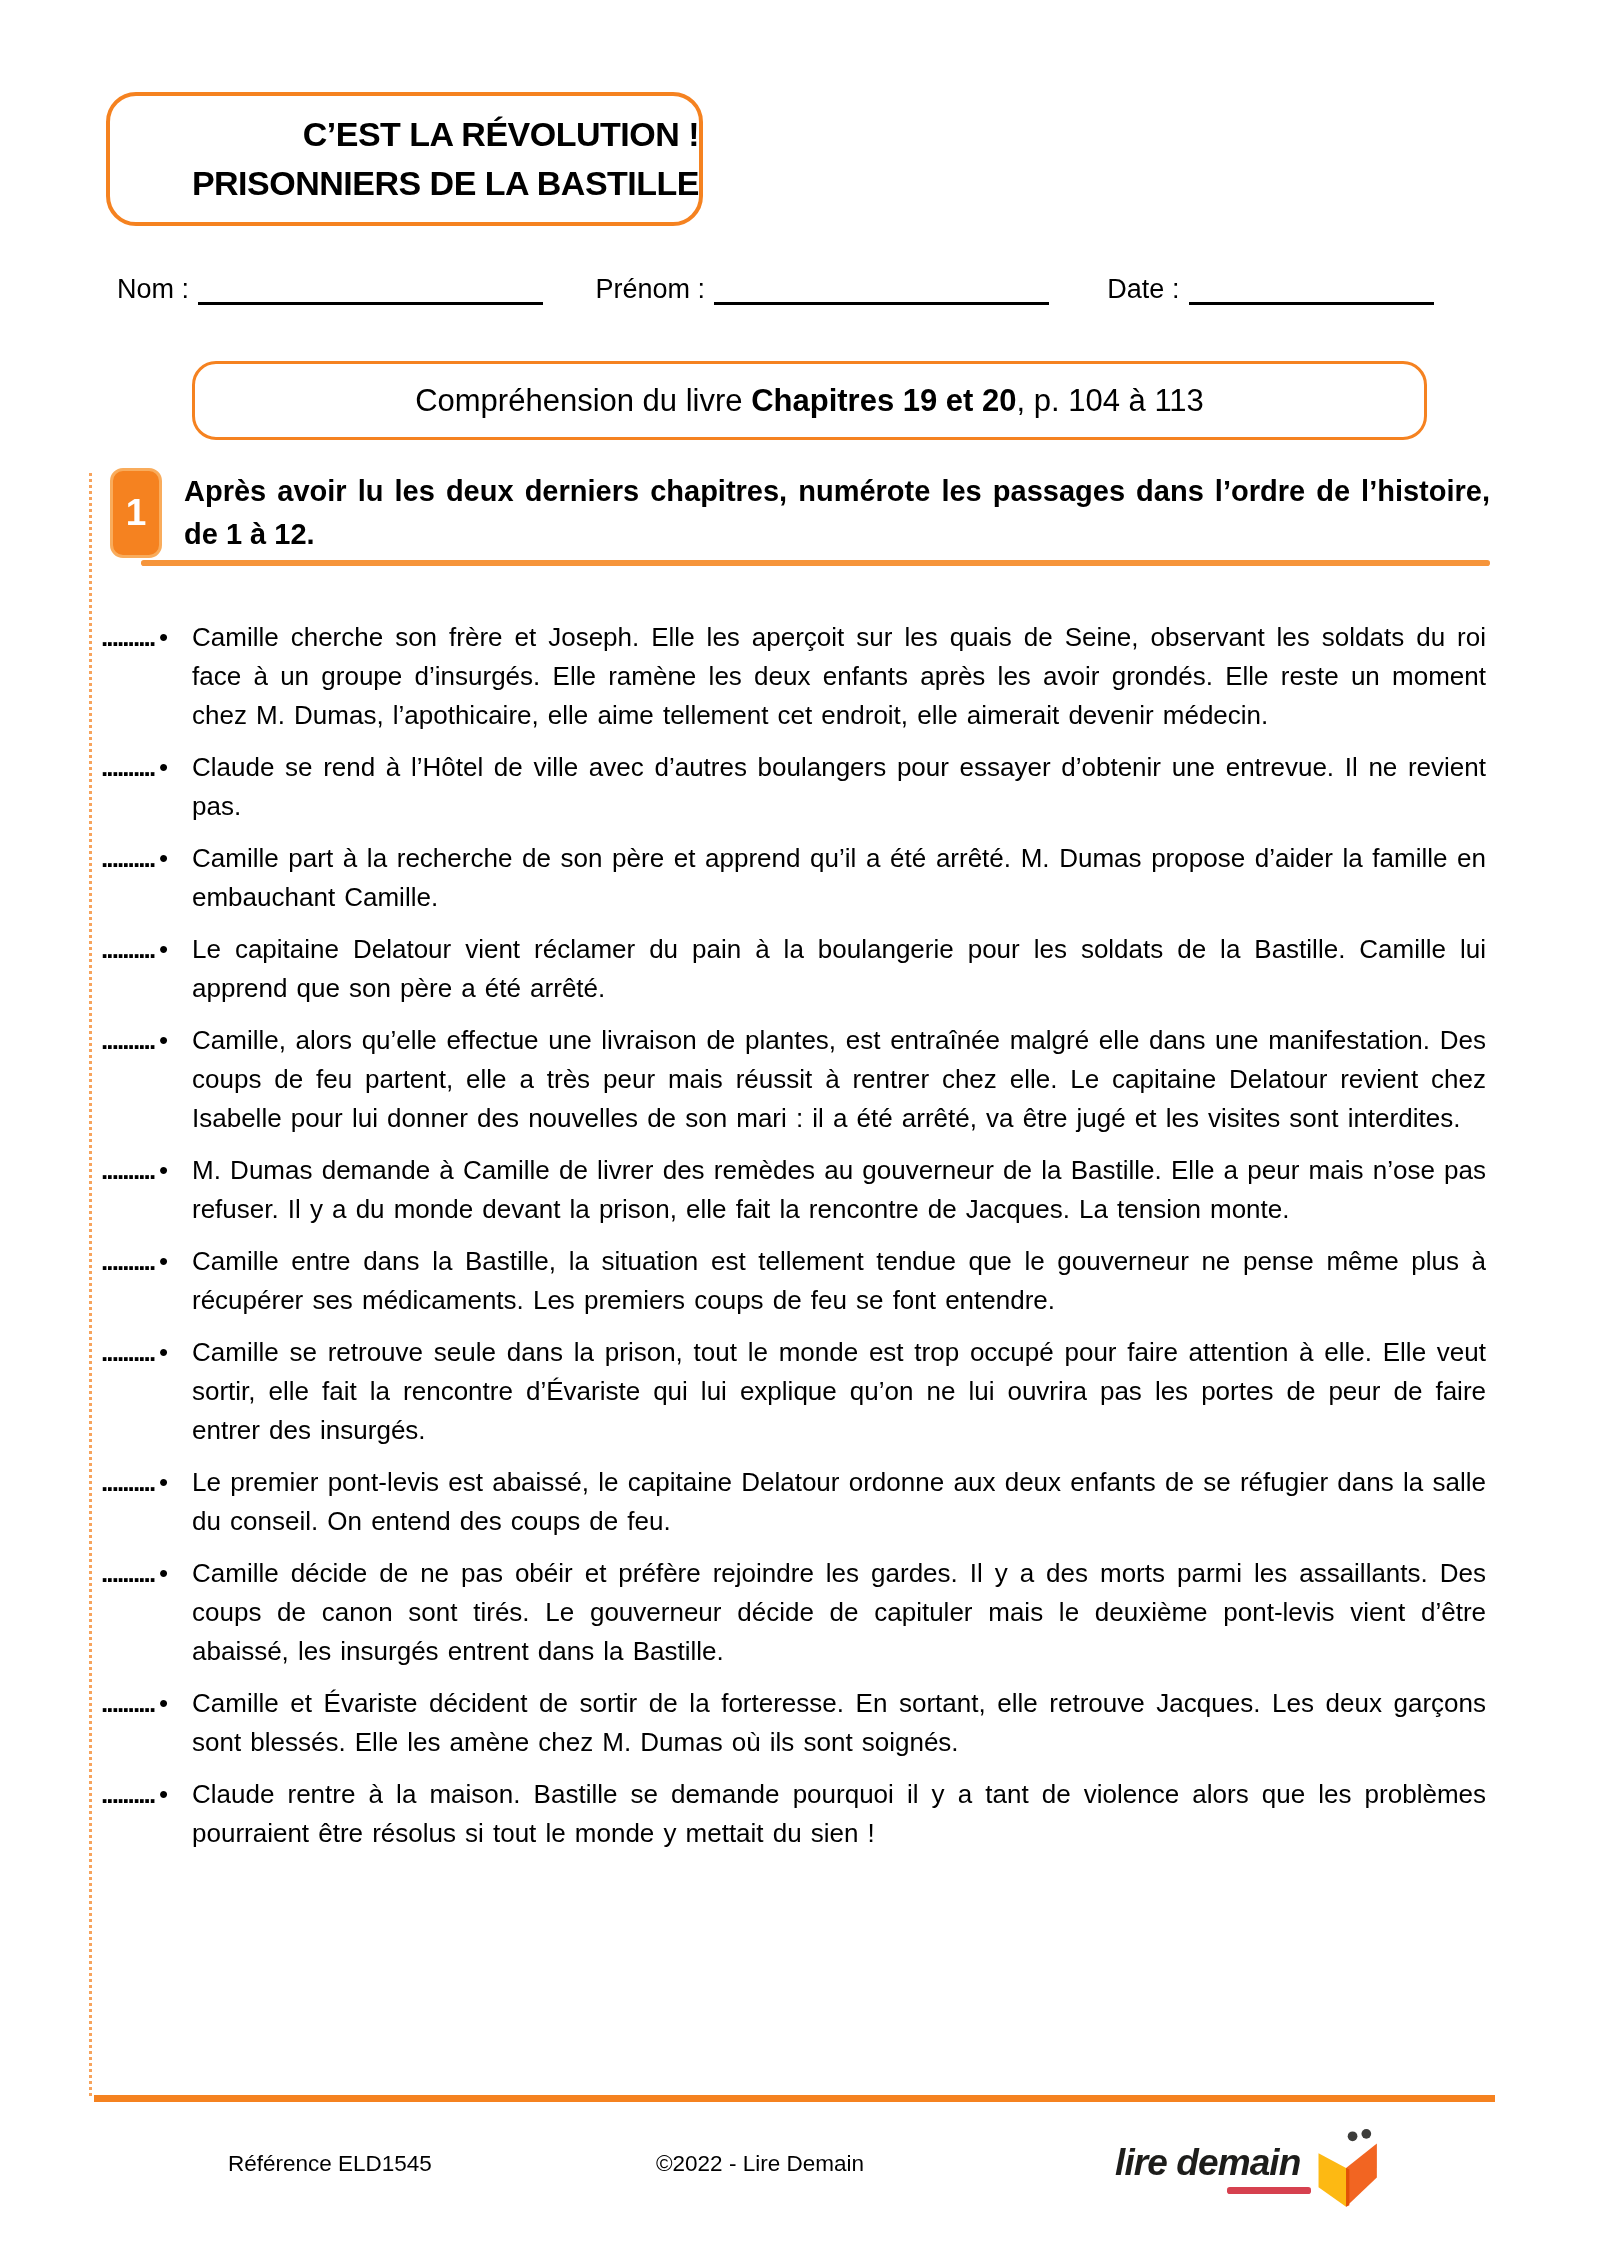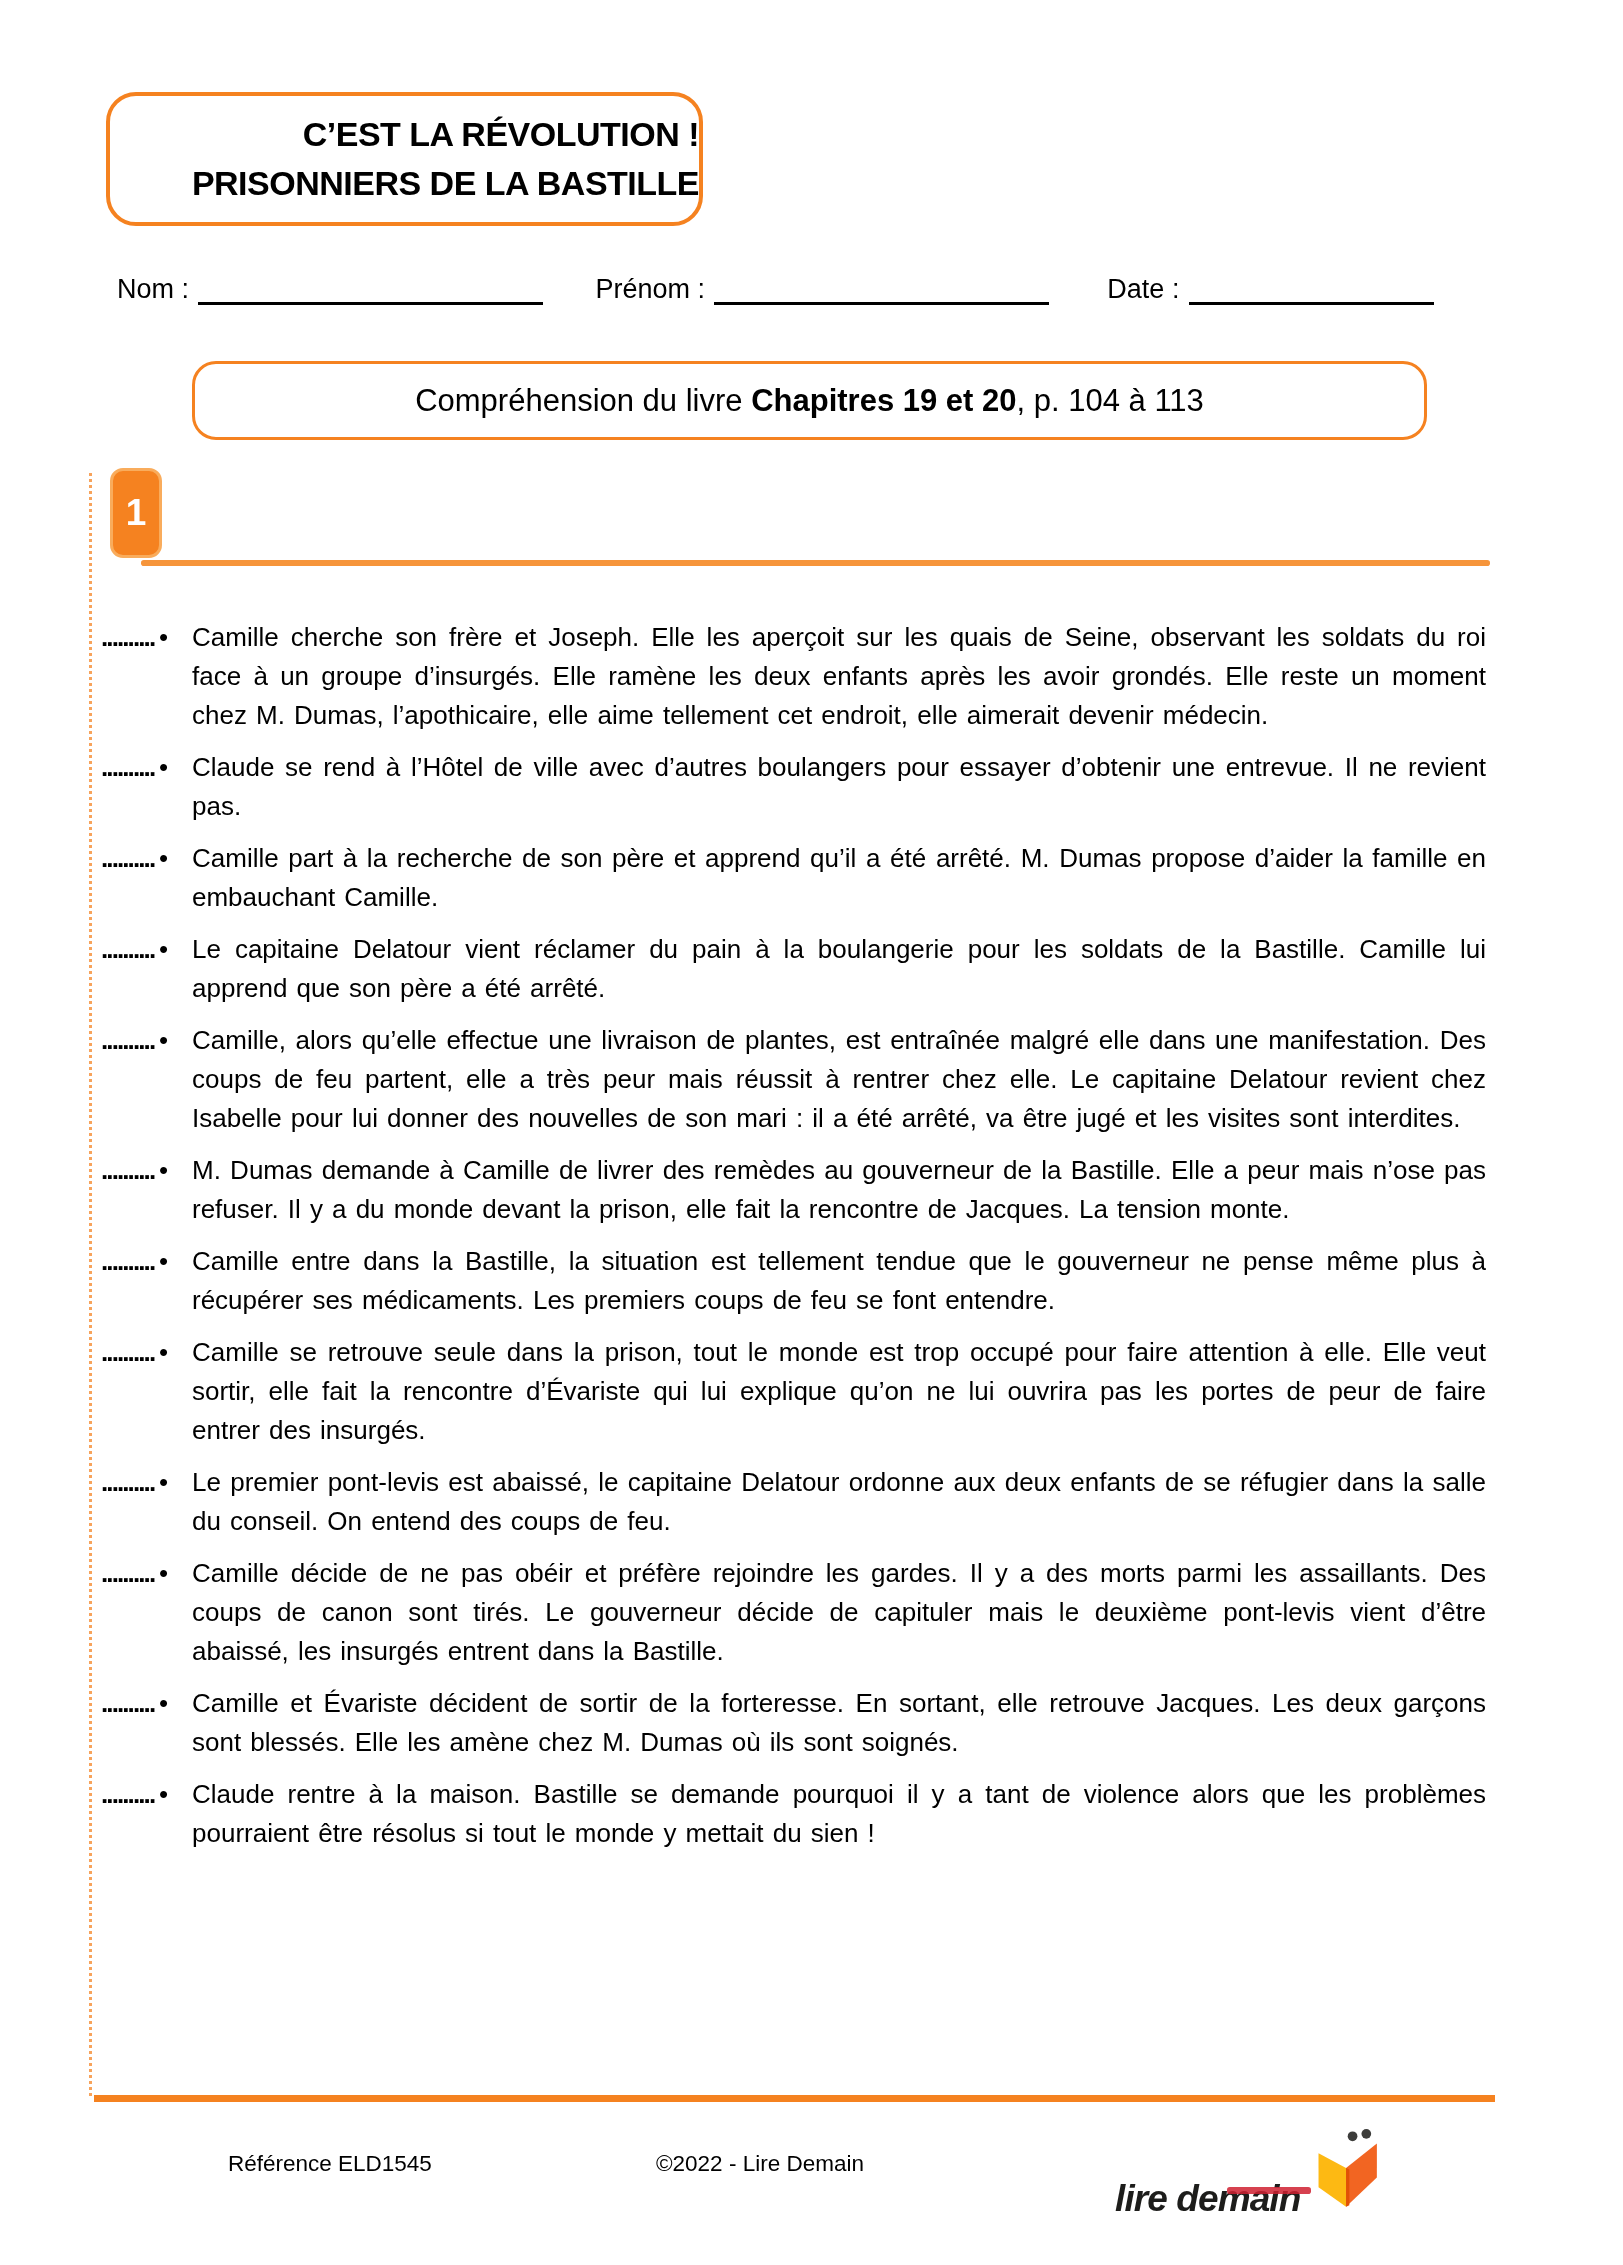--- a/index.html
+++ b/index.html
@@ -79,21 +79,20 @@
   .leader .bullet{letter-spacing:0;font-weight:normal;padding-left:4.7px;}
   .itext{flex:1;text-align:justify;word-spacing:1.9px;}
   
   .footer-ref{position:absolute;left:228px;top:2151px;font-size:22.5px;}
   .footer-copy{position:absolute;left:656px;top:2151px;font-size:22.5px;}
   .logo{position:absolute;left:1115px;top:2129px;width:234px;height:94px;}
   .logo-text{
     position:absolute;left:0;top:13px;
     font-style:italic;font-weight:bold;font-size:37px;color:#1d1d1b;
     letter-spacing:-0.9px;
-    margin-top:36px;
   }
   .logo-icon{position:absolute;left:197px;top:0;}
   .logo-tagline{
     position:absolute;left:112px;top:58px;width:84px;height:6.6px;
     background:#cf2030;border-radius:2.8px;opacity:.85;
   }
 </style>
 </head>
 <body>
 
@@ -114,20 +113,21 @@
   </div>
 
   <div class="subtitle-box">
     <span><span>Compréhension du livre </span><b>Chapitres 19 et 20</b><span>, p. 104 à 113</span></span>
   </div>
 
   <div class="dashed-line"></div>
   <div class="badge">
     <span>1</span>
   </div>
+  <div class="instruction">Après avoir lu les deux derniers chapitres, numérote les passages dans l’ordre de l’histoire, de 1 à 12.</div>
   <div class="header-rule"></div>
 
   <div class="items" id="items-container">
       <div class="item">
         <span class="leader"><span>..........</span><span class="bullet">•</span></span>
         <span class="itext">Camille cherche son frère et Joseph. Elle les aperçoit sur les quais de Seine, observant les soldats du roi face à un groupe d’insurgés. Elle ramène les deux enfants après les avoir grondés. Elle reste un moment chez M. Dumas, l’apothicaire, elle aime tellement cet endroit, elle aimerait devenir médecin.</span>
       </div>
       <div class="item">
         <span class="leader"><span>..........</span><span class="bullet">•</span></span>
         <span class="itext">Claude se rend à l’Hôtel de ville avec d’autres boulangers pour essayer d’obtenir une entrevue. Il ne revient pas.</span>

